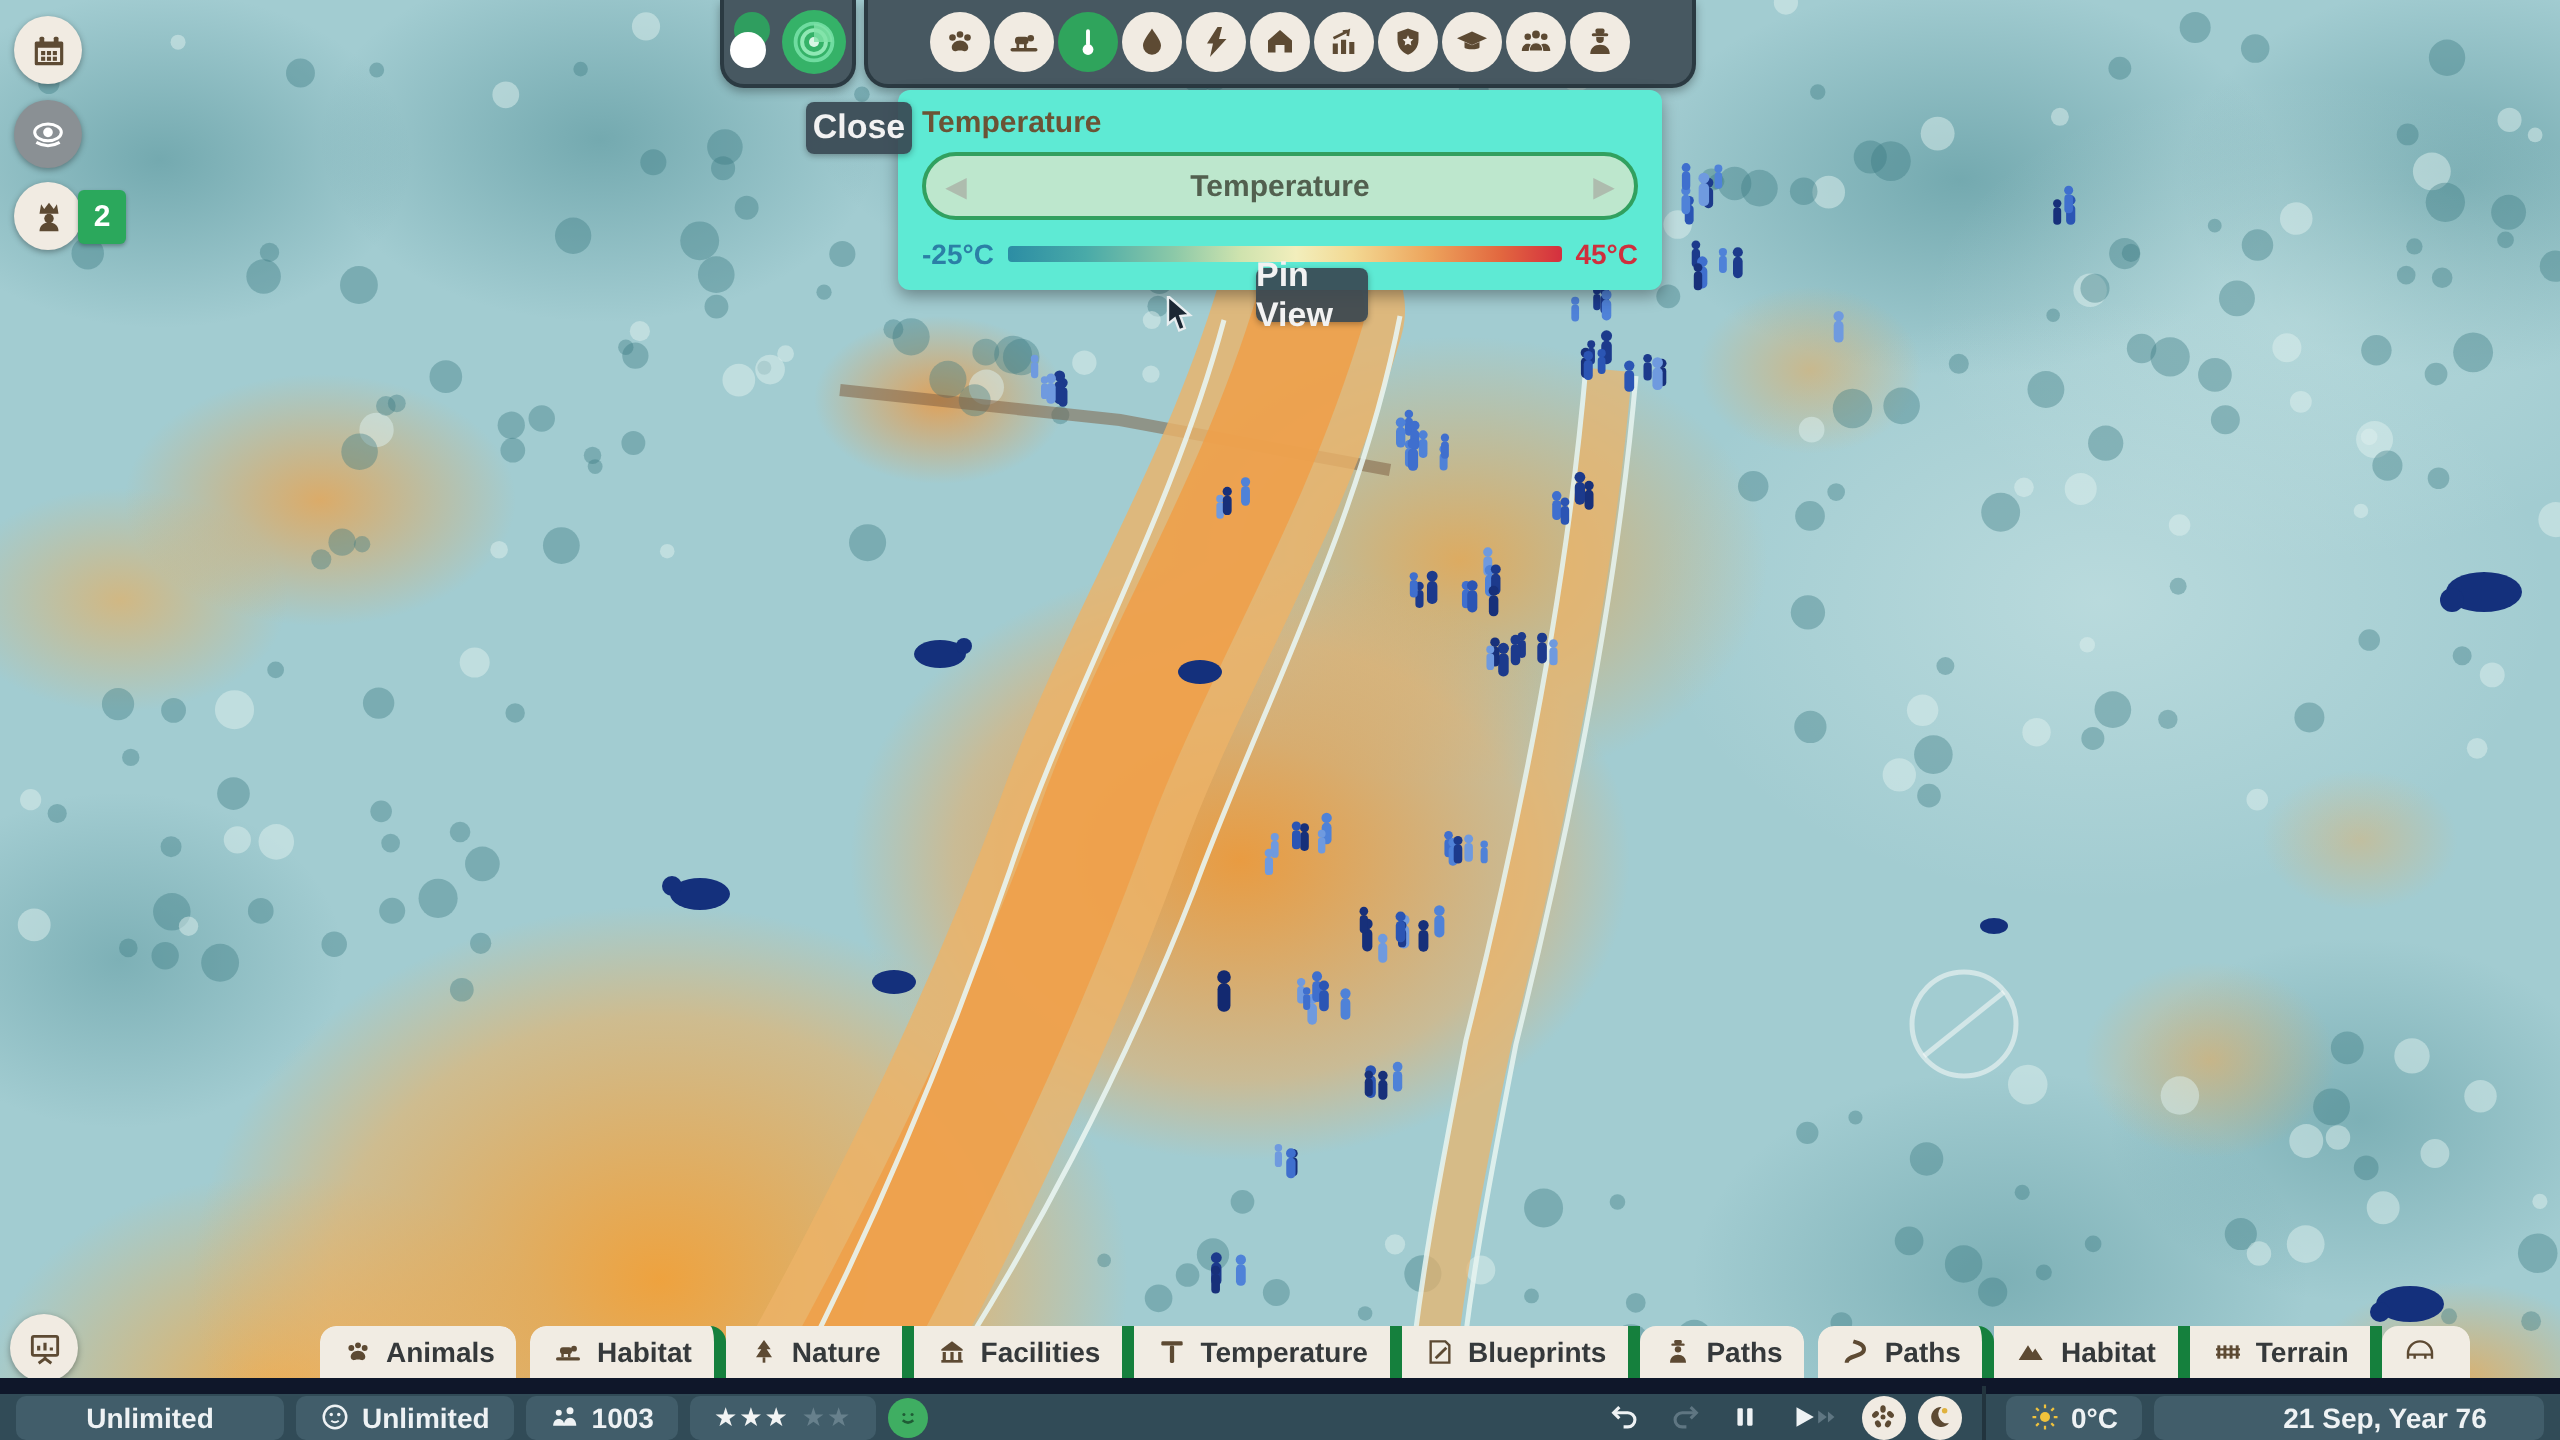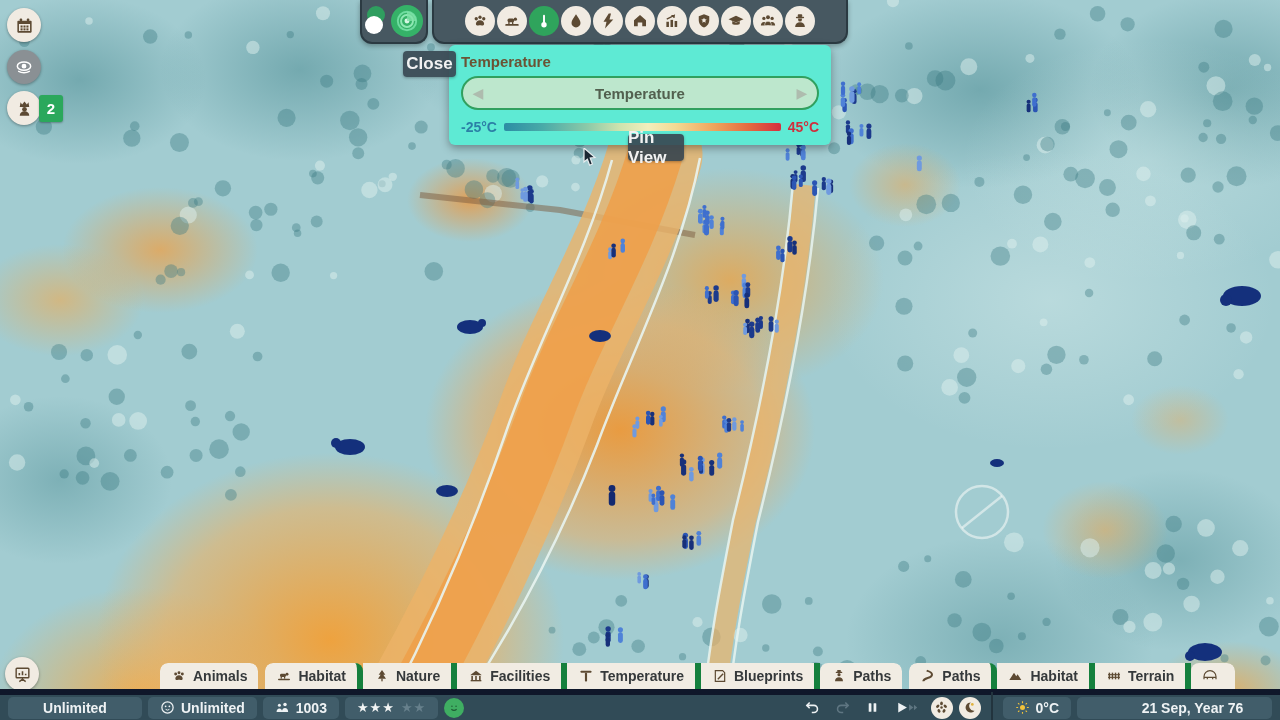--- a/index.html
+++ b/index.html
@@ -72,21 +72,21 @@
   .tabbar{position:absolute;left:160px;bottom:31px;display:flex;align-items:flex-end;}
   .tabgroup{display:flex;margin-right:7px;border-radius:8px 8px 0 0;overflow:hidden;}
   .tab{background:#f1ece3;height:26px;display:flex;align-items:center;gap:6px;padding:0 11px;
     border-right:6px solid #15803d;cursor:pointer;}
   .tab:last-child{border-right:none;}
   .tab .lbl{color:#35393b;font-weight:bold;font-size:14px;white-space:nowrap;}
   .tabgroup .tab:first-child{border-radius:8px 8px 0 0;}
   .tabgroup .tab:last-child{border-radius:8px 8px 0 0;}
   
   .statusbar{position:absolute;left:0;bottom:0;width:1280px;height:31px;background:#314b57;
-    border-top:6px solid #0f172a;box-sizing:border-box;display:flex;align-items:center;
+    border-top:8px solid #0f172a;box-sizing:border-box;display:flex;align-items:center;
     padding:0 8px;gap:6px;}
   .pill{height:22px;background:#415d6a;border-radius:5px;color:#eef2f4;font-weight:bold;
     font-size:14px;display:flex;align-items:center;justify-content:center;gap:6px;padding:0 12px;}
   .stars .f{color:#f2f4f4;font-size:13px;letter-spacing:1px;}
   .stars .e{color:#67808c;font-size:13px;letter-spacing:1px;}
   .smiley{width:20px;height:20px;border-radius:50%;background:#3fae62;display:flex;
     align-items:center;justify-content:center;}
   .spacer{flex:1;}
   .ctl{width:24px;height:22px;display:flex;align-items:center;justify-content:center;cursor:pointer;}
   .mini-circle{width:22px;height:22px;border-radius:50%;background:#f1ebe2;display:flex;

